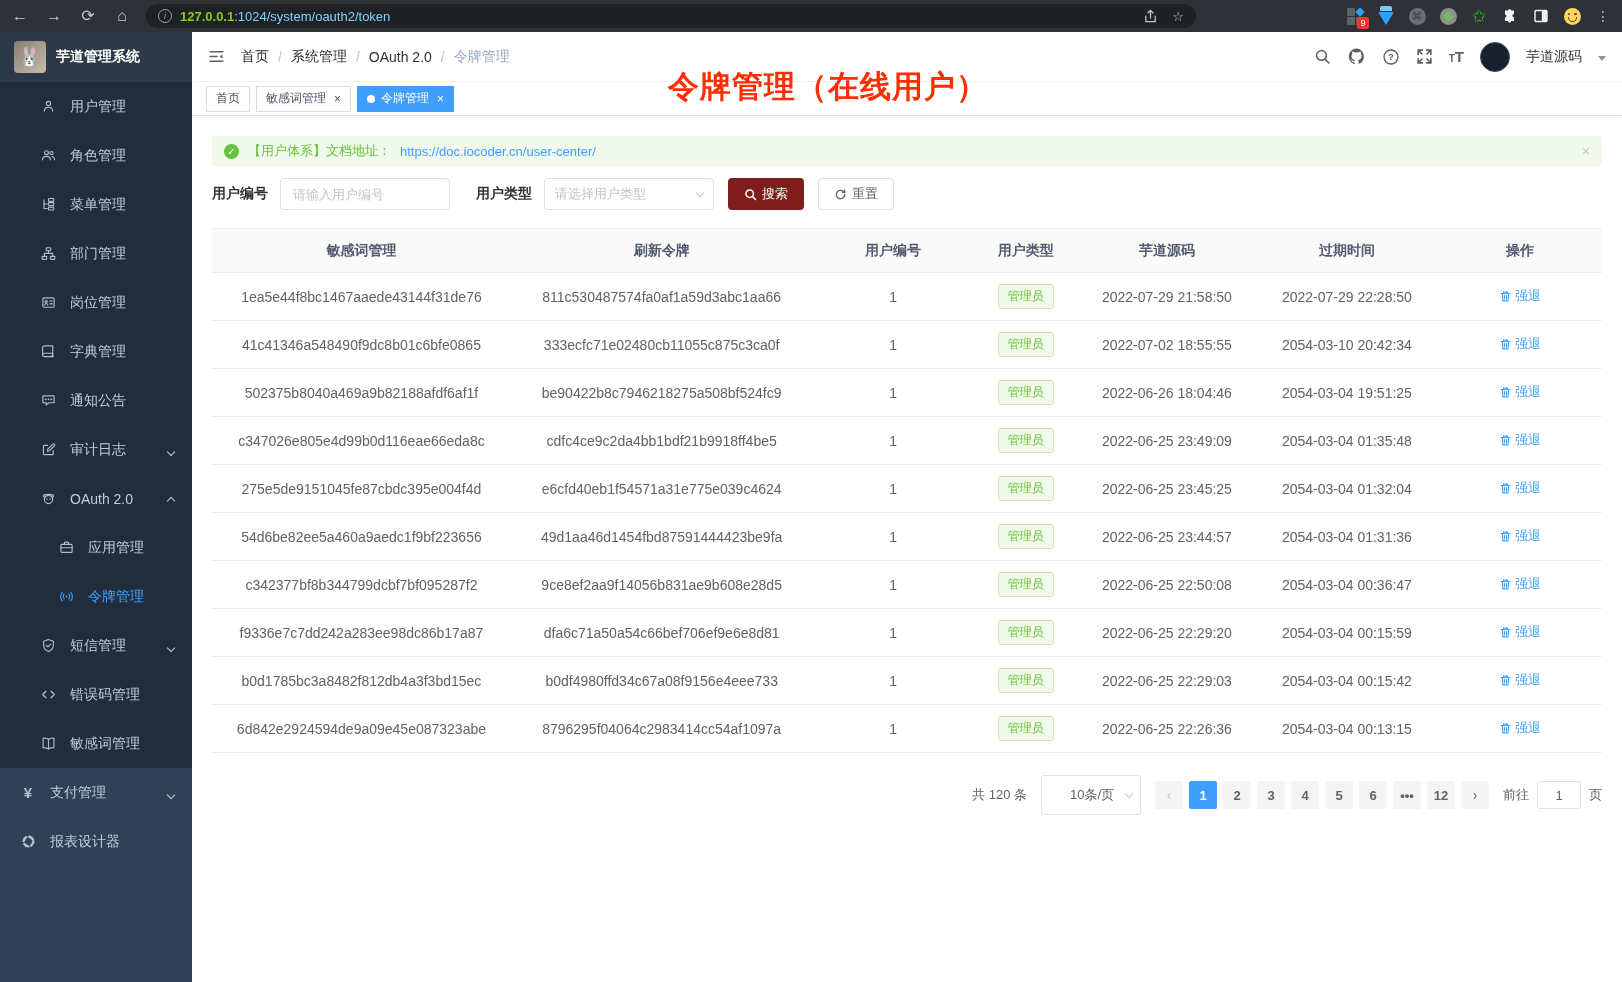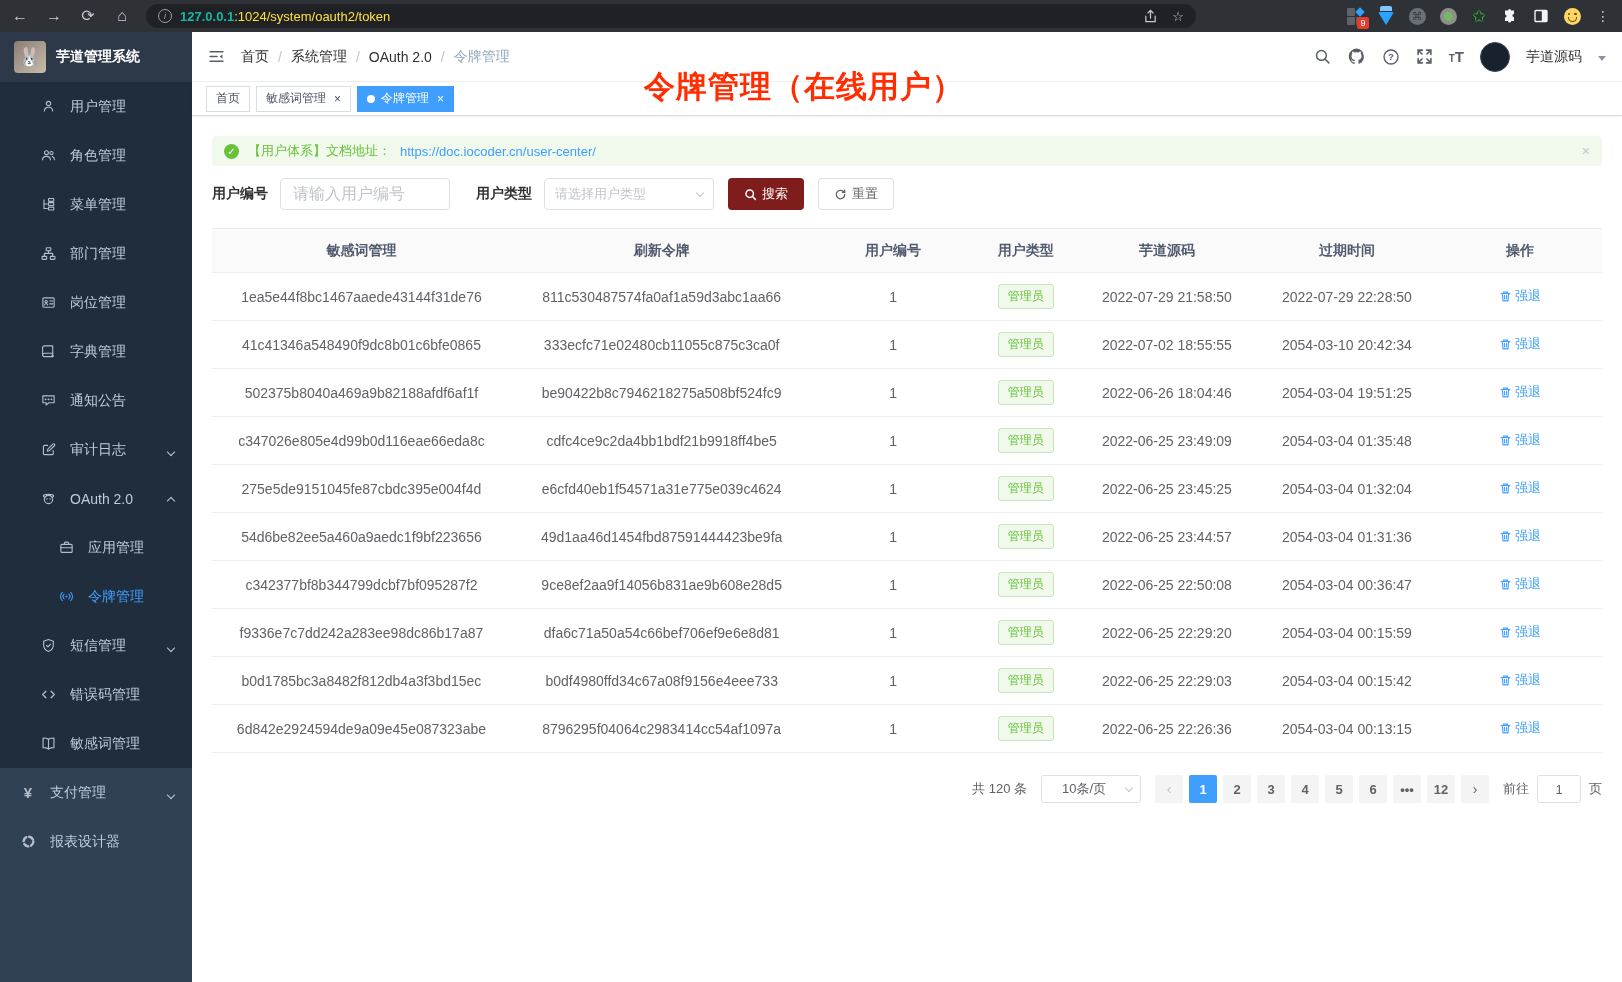--- a/index.html
+++ b/index.html
@@ -4,22 +4,22 @@
 <style>
   * { margin:0; padding:0; box-sizing:border-box; }
   html,body { width:1622px; height:982px; overflow:hidden; }
   body { font-family:"Liberation Sans","DejaVu Sans",sans-serif; background:#fff; position:relative; }
 
   
   .browser { height:32px; background:#2e3136; display:flex; align-items:center; padding:0 10px; gap:14px; }
   .b-btn { color:#c7cbd1; font-size:16px; line-height:1; cursor:pointer; width:20px; text-align:center; }
   .url-pill { flex:1; height:24px; background:#202124; border-radius:12px; display:flex; align-items:center; padding:0 12px; gap:8px; color:#e8eaed; font-size:13px; max-width:1050px; }
   .url-info { width:14px; height:14px; border:1px solid #9aa0a6; border-radius:50%; color:#9aa0a6; font-size:9px; display:flex; align-items:center; justify-content:center; font-style:italic; }
-  .url-host { color:#14b8a6; }
-  .url-path { color:#fde047; }
+  .url-host { color:#84cc16; }
+  .url-path { color:#7dd3fc; }
   .pill-right { margin-left:auto; display:flex; gap:14px; color:#c7cbd1; }
   .b-ext { display:flex; align-items:center; gap:13px; margin-left:auto; }
   .ext { width:18px; height:18px; position:relative; display:flex; align-items:center; justify-content:center; cursor:pointer; }
   .ext-badge { position:absolute; bottom:-4px; right:-5px; background:#e33b2e; color:#fff; font-size:9px; min-width:12px; height:12px; border-radius:2px; display:flex; align-items:center; justify-content:center; padding:0 2px; }
   .blocks { display:grid; grid-template-columns:8px 8px; grid-gap:1px; }
   .blocks i { width:8px; height:8px; background:#5f6368; border-radius:1px; }
   .blocks i.b { background:#2aa2ff; transform:rotate(45deg) scale(.85); }
   .gem { width:0; height:0; border-left:8px solid transparent; border-right:8px solid transparent; border-top:13px solid #2aa2ff; border-radius:2px; margin-top:4px; }
   .gem::before { content:""; position:absolute; top:-1px; left:3px; width:12px; height:5px; background:#7fc8ff; border-radius:2px 2px 0 0; }
   .circ-dark { width:17px; height:17px; border-radius:50%; background:#6a6f75; color:#3a3d41; font-size:11px; display:flex; align-items:center; justify-content:center; }
@@ -75,47 +75,47 @@
   .content { flex:1; padding:20px; overflow:hidden; }
 
   .alert { height:30px; background:#f0f9eb; border-radius:4px; display:flex; align-items:center; padding:0 12px; gap:9px; margin-bottom:12px; }
   .alert-check { width:15px; height:15px; border-radius:50%; background:#67c23a; color:#fff; font-size:10px; display:flex; align-items:center; justify-content:center; }
   .alert-text { color:#67c23a; font-size:13px; }
   .alert-link { color:#409eff; font-size:13px; text-decoration:none; cursor:pointer; }
   .alert-x { margin-left:auto; color:#c0c4cc; font-size:14px; cursor:pointer; }
 
   .filters { display:flex; align-items:center; margin-bottom:18px; }
   .f-label { font-size:14px; font-weight:bold; color:#303133; margin-right:12px; }
-  .f-input { width:170px; height:32px; border:1px solid #dcdfe6; border-radius:4px; padding:0 12px; font-size:16px; color:#606266; font-family:inherit; }
+  .f-input { width:170px; height:32px; border:1px solid #dcdfe6; border-radius:4px; padding:0 12px; font-size:13px; color:#606266; font-family:inherit; }
   .f-input::placeholder { color:#c0c4cc; }
   .f-sel { width:170px; height:32px; border:1px solid #dcdfe6; border-radius:4px; padding:0 10px; display:flex; align-items:center; justify-content:space-between; color:#c0c4cc; font-size:13px; cursor:pointer; }
   .f-sel .chev { color:#c0c4cc; margin-top:-3px; }
   .gap24 { width:26px; } .gap12 { width:14px; }
   .btn { height:32px; border-radius:4px; font-size:13px; display:inline-flex; align-items:center; gap:5px; padding:0 15px; cursor:pointer; border:1px solid transparent; font-family:inherit; }
   .btn-primary { background:#7f1d1d; color:#fff; }
   .btn-plain { background:#fff; color:#606266; border-color:#dcdfe6; }
 
   table.grid { width:100%; border-collapse:collapse; table-layout:fixed; }
   .grid th { height:44px; background:#fafafa; border-top:1px solid #ebeef5; border-bottom:1px solid #ebeef5; font-size:14px; color:#515a6e; font-weight:bold; text-align:center; }
   .grid td { height:48px; border-bottom:1px solid #ebeef5; font-size:14px; color:#606266; text-align:center; white-space:nowrap; overflow:hidden; }
   .badge { display:inline-block; padding:3px 9px; font-size:12px; color:#67c23a; background:#f0f9eb; border:1px solid #c8e6b8; border-radius:3px; }
   .act-link { color:#409eff; font-size:13px; cursor:pointer; display:inline-flex; align-items:center; gap:3px; }
 
   .pager { display:flex; align-items:center; justify-content:flex-end; margin-top:22px; gap:14px; font-size:13px; color:#606266; }
-  .pg-size { width:100px; height:28px; border:1px solid #dcdfe6; border-radius:3px; display:flex; align-items:center; justify-content:space-between; padding:0 8px 0 20px; color:#606266; cursor:pointer; }
+  .pg-size { width:100px; height:40px; border:1px solid #dcdfe6; border-radius:3px; display:flex; align-items:center; justify-content:space-between; padding:0 8px 0 28px; color:#606266; cursor:pointer; }
   .pg-size .chev { color:#c0c4cc; margin-top:-3px; }
   .pg-pages { display:flex; align-items:center; gap:6px; }
   .pg-btn { min-width:28px; height:28px; background:#f4f4f5; border-radius:2px; display:flex; align-items:center; justify-content:center; font-size:13px; color:#606266; cursor:pointer; padding:0 4px; font-weight:bold; }
   .pg-btn.active { background:#409eff; color:#fff; }
   .pg-btn.nav { font-weight:normal; font-size:14px; }
   .pg-btn.disabled { color:#c0c4cc; }
   .pg-goto { display:flex; align-items:center; gap:8px; }
   .pg-input { width:44px; height:28px; border:1px solid #dcdfe6; border-radius:3px; text-align:center; font-size:13px; color:#606266; font-family:inherit; }
 
-  .annotation { position:absolute; left:644px; top:66px; font-size:31px; font-weight:600; color:#ff2d00; letter-spacing:1px; pointer-events:none; }
+  .annotation { position:absolute; left:668px; top:66px; font-size:31px; font-weight:600; color:#ff2d00; letter-spacing:1px; pointer-events:none; }
 
   svg.ic { display:block; }
 </style>
 </head>
 <body>
 
 <div class="browser">
   <span class="b-btn">←</span>
   <span class="b-btn">→</span>
   <span class="b-btn">⟳</span>

